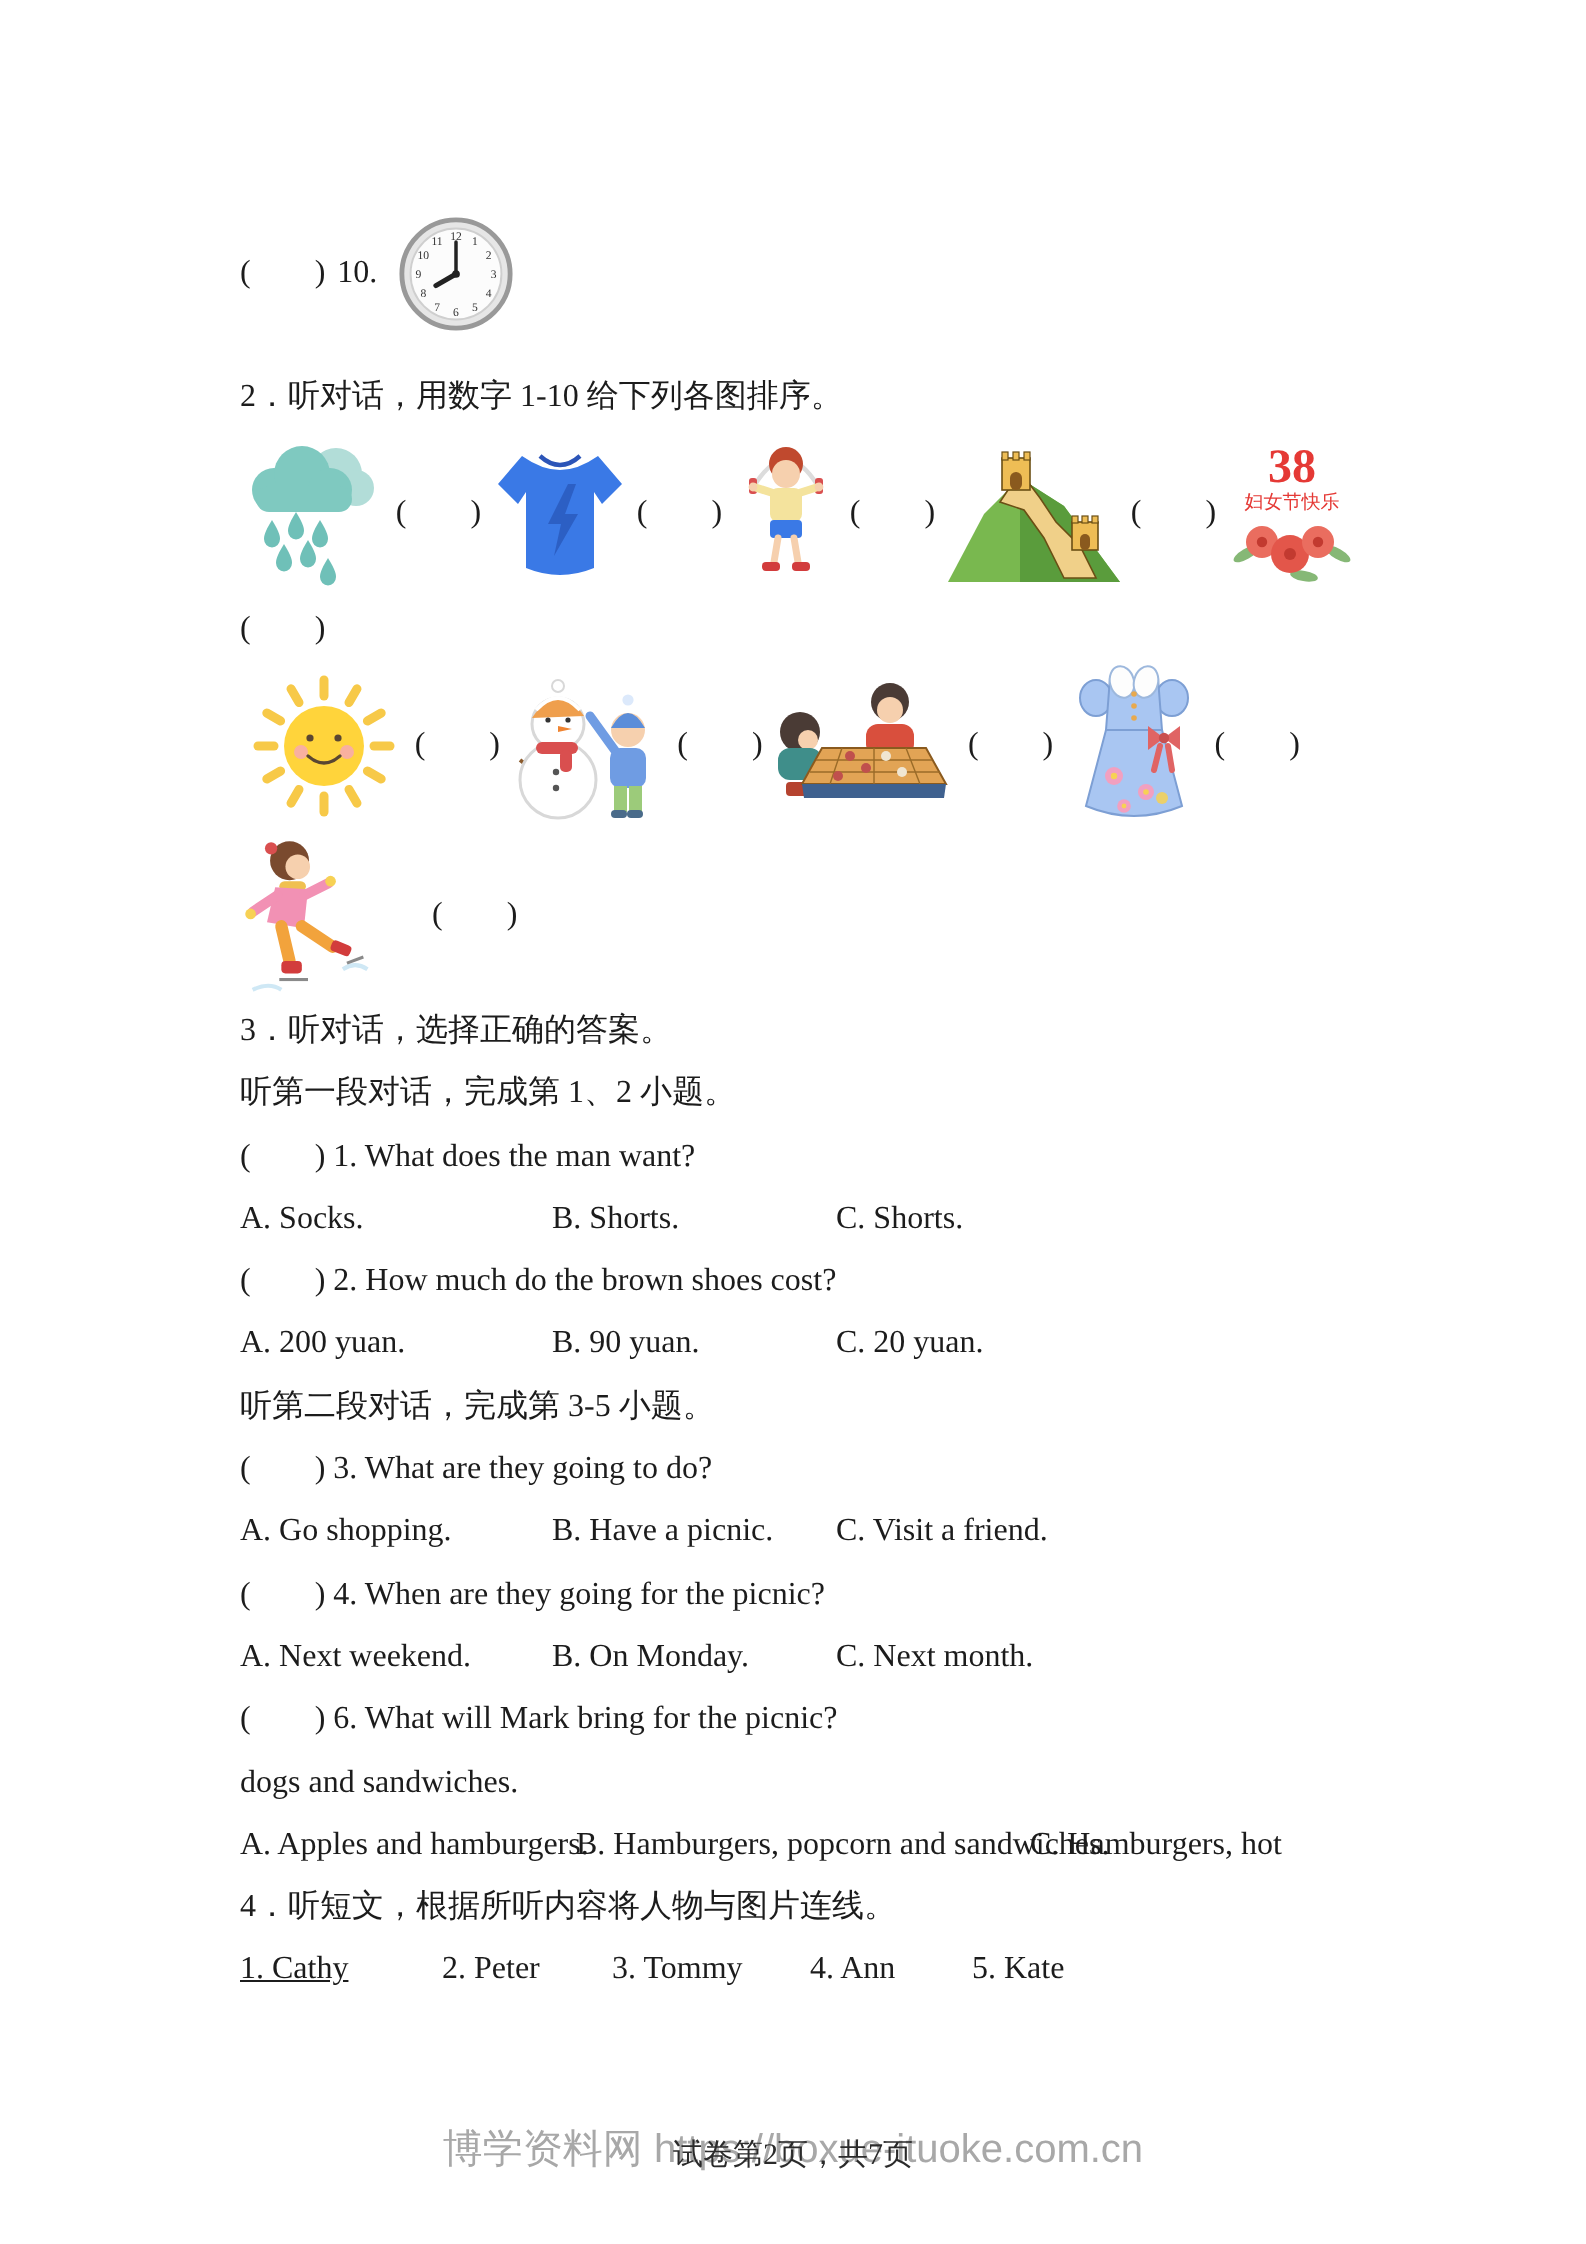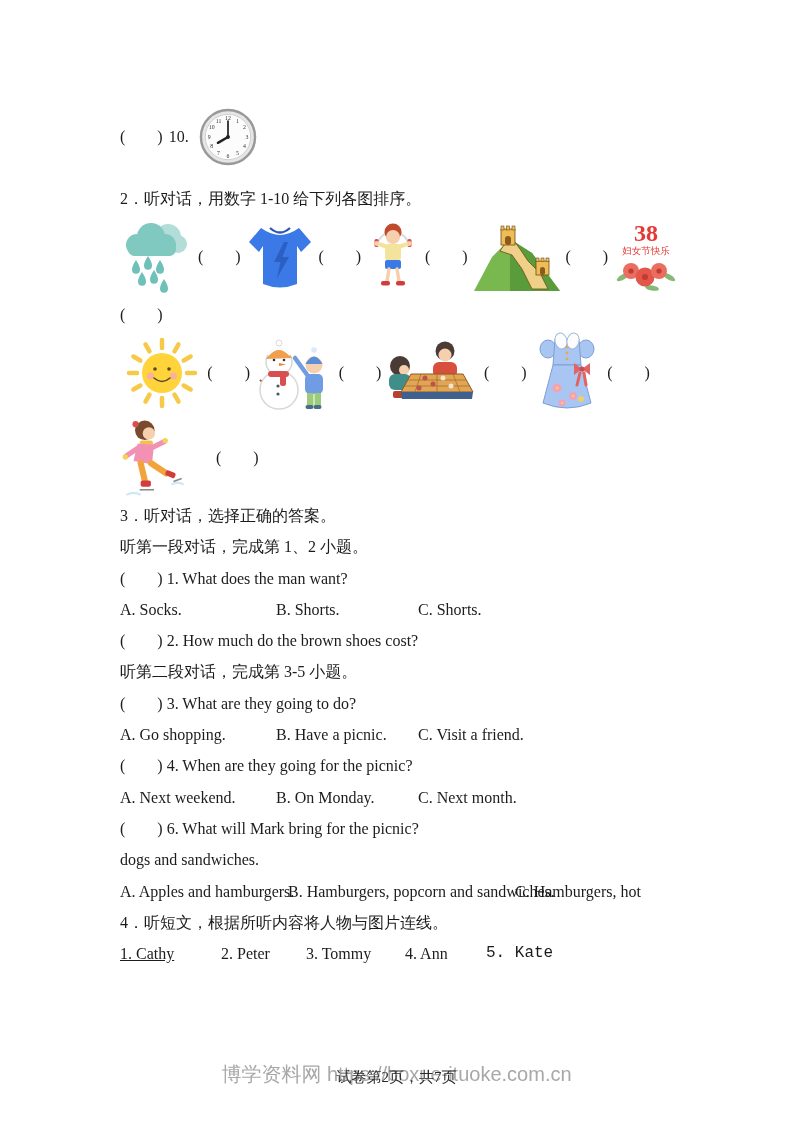--- a/index.html
+++ b/index.html
@@ -27,21 +27,21 @@
   .imgbox { display: inline-flex; align-items: flex-end; justify-content: center; }
 
   .tline { height: 31.3px; line-height: 31.3px; white-space: nowrap; }
   .opts { position: relative; }
   .opts span { position: absolute; top: 0; white-space: nowrap; font-family: Liberation Serif, serif; }
   .optA { left: 0; } .optB { left: 156px; } .optC { left: 298px; }
   .opts5 .optB { left: 168px; } .opts5 .optC { left: 395px; }
 
   .names { position: relative; }
   .names span { position: absolute; top: 0; white-space: nowrap; }
-  .n0 { left: 0; text-decoration: underline; } .n1 { left: 101px; } .n2 { left: 186px; } .n3 { left: 285px; } .n4 { left: 366px; font-family: Liberation Mono, monospace; }
+  .n0 { left: 0; text-decoration: underline; } .n1 { left: 101px; } .n2 { left: 186px; } .n3 { left: 285px; } .n4 { left: 366px; }
 
   .watermark {
     position: absolute; top: 1061px; left: 50%; transform: translateX(-50%);
     font-family: Liberation Sans, sans-serif;
     font-size: 20px; color: #a8a8a8; white-space: nowrap; z-index: 1;
   }
   .pagefooter {
     position: absolute; top: 1068px; left: 50%; transform: translateX(-50%);
     font-size: 15px; color: #2b2b2b; white-space: nowrap; z-index: 2;
   }
@@ -307,20 +307,25 @@
     <div class="tline">听第一段对话，完成第 1、2 小题。</div>
 
     <div class="tline"><span class="pre">(        )</span> <span>1. What does the man want?</span></div>
     <div class="tline opts">
       <span class="optA">A. Socks.</span>
       <span class="optB">B. Shorts.</span>
       <span class="optC">C. Shorts.</span>
     </div>
 
     <div class="tline"><span class="pre">(        )</span> <span>2. How much do the brown shoes cost?</span></div>
+    <div class="tline opts">
+      <span class="optA">A. 200 yuan.</span>
+      <span class="optB">B. 90 yuan.</span>
+      <span class="optC">C. 20 yuan.</span>
+    </div>
 
     <div class="tline">听第二段对话，完成第 3-5 小题。</div>
 
     <div class="tline"><span class="pre">(        )</span> <span>3. What are they going to do?</span></div>
     <div class="tline opts">
       <span class="optA">A. Go shopping.</span>
       <span class="optB">B. Have a picnic.</span>
       <span class="optC">C. Visit a friend.</span>
     </div>
 

